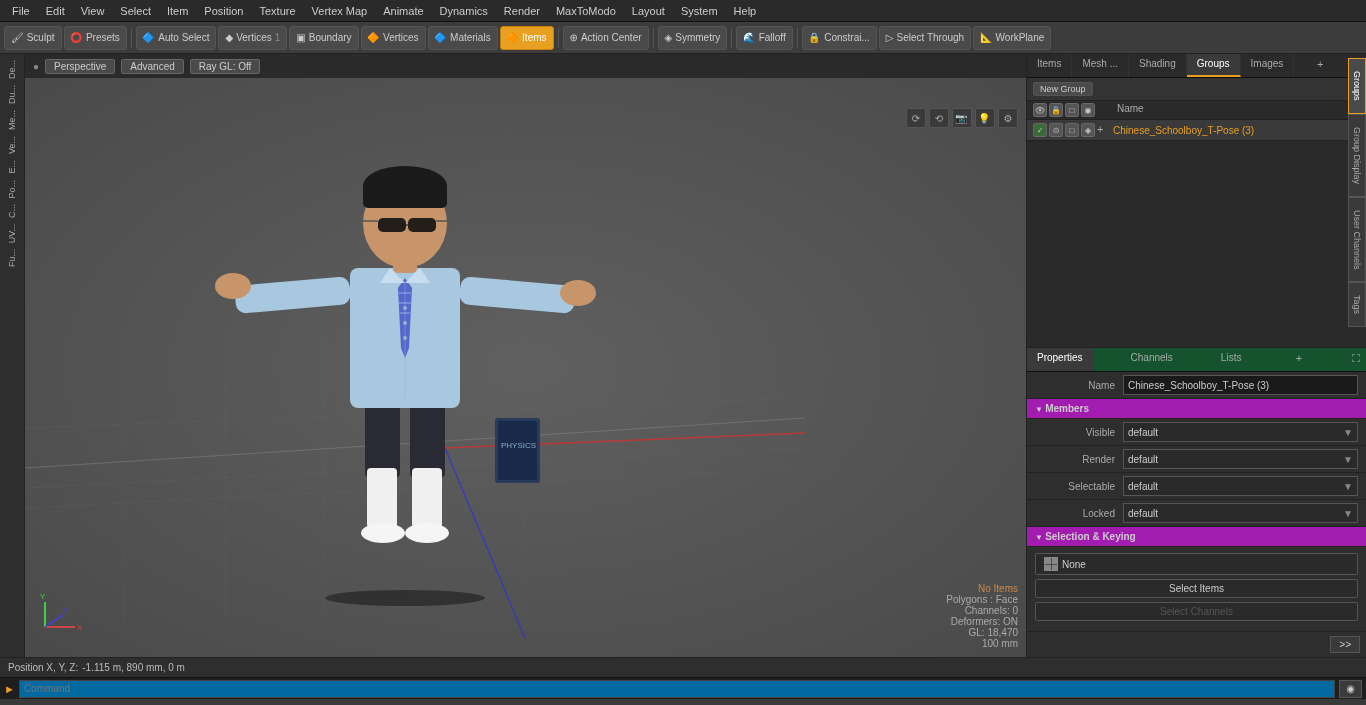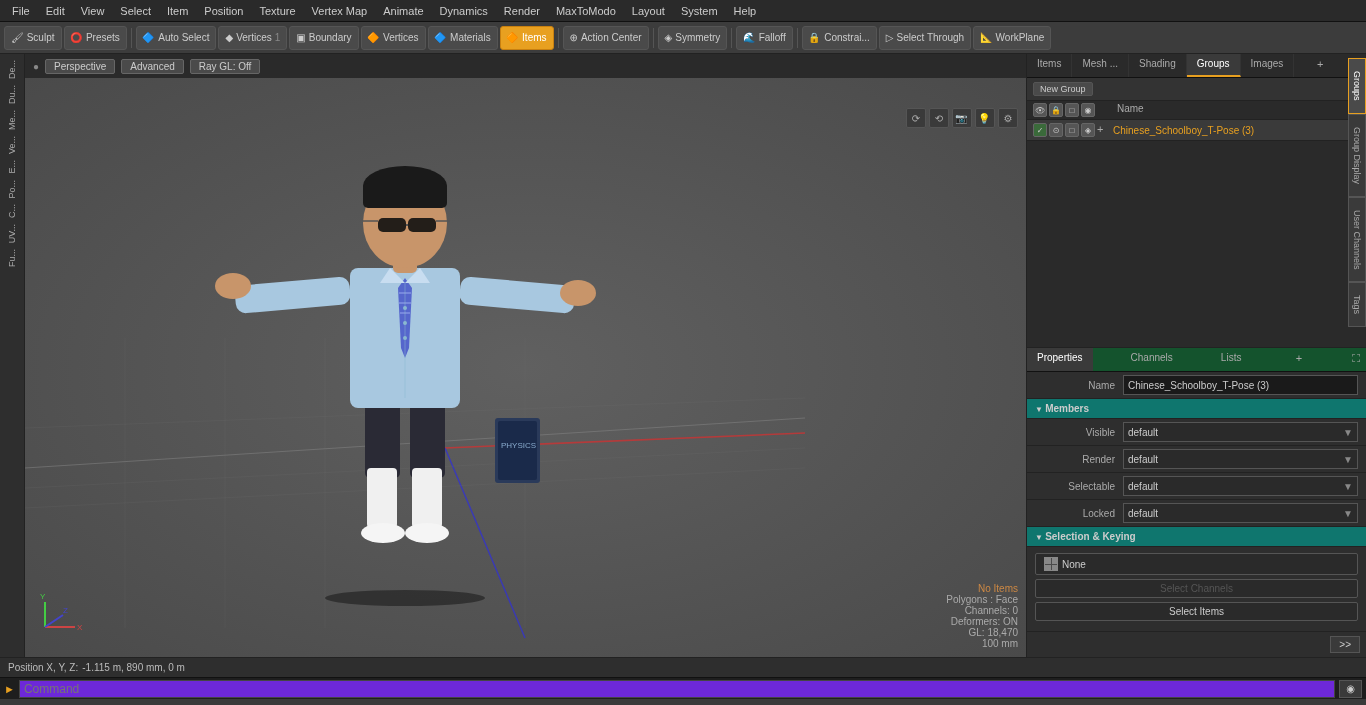--- a/index.html
+++ b/index.html
@@ -60,21 +60,21 @@
     #properties-panel { border-top: 1px solid #222; flex: 1; display: flex; flex-direction: column; }
     #prop-tabs { display: flex; background: #14532d; height: 24px; border-bottom: 1px solid #111; gap: 28px; }
     .prop-tab { padding: 4px 10px; color: #aaa; cursor: pointer; font-size: 10px; }
     .prop-tab.active { background: #3a3a3a; color: #fff; }
     .prop-tab-add { padding: 4px 6px; color: #aaa; cursor: pointer; margin-left: auto; }
 
     
     .prop-row { display: flex; align-items: center; padding: 3px 8px; border-bottom: 1px solid #222; }
     .prop-label { color: #aaa; font-size: 10px; width: 80px; text-align: right; margin-right: 8px; }
     .prop-input { flex: 1; background: #1a1a1a; border: 1px solid #555; color: #ccc; font-size: 10px; padding: 2px 4px; height: 20px; }
-    .prop-section { padding: 4px 8px; color: #ccc; font-size: 10px; font-weight: bold; background: #0f766e; border-bottom: 1px solid #222; cursor: pointer; }
+    .prop-section { padding: 4px 8px; color: #ccc; font-size: 10px; font-weight: bold; background: #a21caf; border-bottom: 1px solid #222; cursor: pointer; }
     .prop-section::before { content: '▼ '; font-size: 8px; }
     .prop-select { flex: 1; background: #2a2a2a; border: 1px solid #555; color: #ccc; font-size: 10px; padding: 2px 4px; height: 20px; display: flex; align-items: center; justify-content: space-between; cursor: pointer; }
     .prop-select-arrow { color: #888; }
 
     
     .sel-area { padding: 6px 8px; }
     .sel-none-btn { display: flex; align-items: center; gap: 4px; padding: 3px 8px; background: #2a2a2a; border: 1px solid #555; color: #ccc; font-size: 10px; margin-bottom: 4px; cursor: pointer; border-radius: 2px; width: 100%; }
     .sel-grid-icon { width: 14px; height: 14px; background: #4a4a4a; border: 1px solid #888; display: grid; grid-template-columns: 1fr 1fr; gap: 1px; }
     .sel-grid-icon div { background: #888; }
     .sel-action-btn { width: 100%; padding: 3px 8px; background: #2a2a2a; border: 1px solid #555; color: #ccc; font-size: 10px; margin-bottom: 4px; cursor: pointer; border-radius: 2px; text-align: center; }
@@ -401,22 +401,22 @@
       <div class="sel-area">
         <div class="sel-none-btn">
           <div class="sel-grid-icon">
             <div></div>
               <div></div>
               <div></div>
               <div></div>
           </div>
           <span>None</span>
         </div>
+        <div class="sel-action-btn">Select Items</div>
         <div class="sel-action-btn disabled">Select Channels</div>
-        <div class="sel-action-btn">Select Items</div>
       </div>
 
       <div style="display:flex;justify-content:flex-end;padding:4px 6px;border-top:1px solid #222;">
         <button style="background:#3a3a3a;border:1px solid #555;color:#ccc;font-size:10px;padding:2px 8px;cursor:pointer;">&gt;&gt;</button>
       </div>
     </div>
 
     <div style="position:absolute;right:0;top:0;height:100%;display:flex;flex-direction:column;">
       <div class="side-tab" style="border-radius:0;margin-top:4px;background:#4a4a4a;color:#fff;border-color:#e8a020;">Groups</div>
       <div class="side-tab">Group Display</div>
@@ -428,15 +428,15 @@
 
 </div>
 
 <div id="coords-bar">
   <span>Position X, Y, Z:</span>
   <span style="margin-left:4px;">-1.115 m, 890 mm, 0 m</span>
 </div>
 
 <div id="command-bar">
   <span style="color:#e8a020;">►</span>
-  <input class="cmd-btn" style="flex: 1 1 0%; height: 18px; background: #6d28d9; border: 1px solid rgb(68, 68, 68); color: rgb(204, 204, 204); font-size: 12px; padding: 2px 4px;" type="text" placeholder="Command">
+  <input class="cmd-btn" style="flex: 1 1 0%; height: 18px; background: #0369a1; border: 1px solid rgb(68, 68, 68); color: rgb(204, 204, 204); font-size: 10px; padding: 2px 4px;" type="text" placeholder="Command">
   <button class="cmd-btn">◉</button>
 </div>
 
 </body></html>

